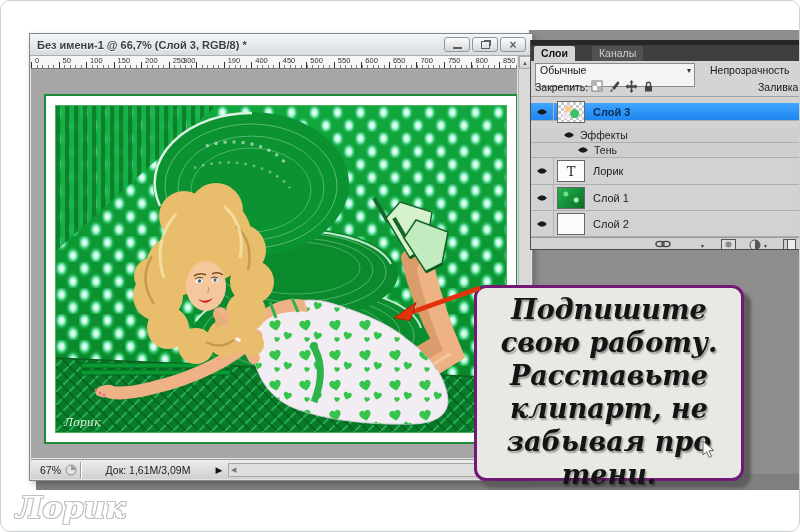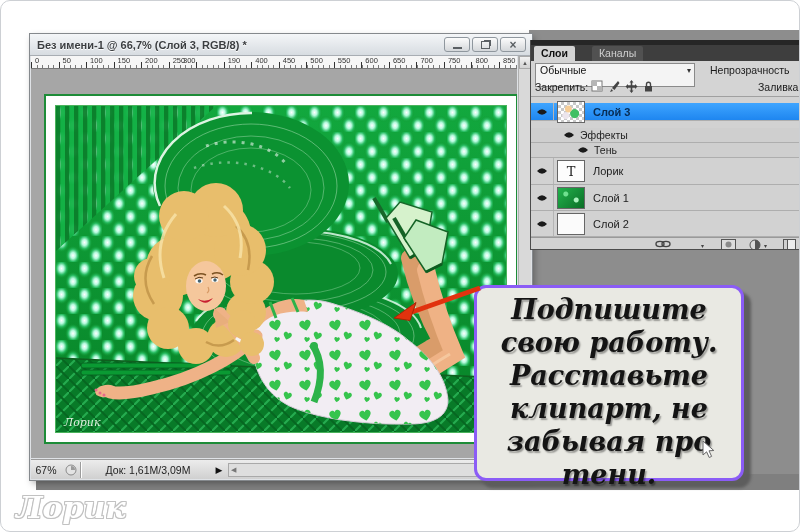--- a/index.html
+++ b/index.html
@@ -41,21 +41,21 @@
   #canvas-area{position:absolute;left:1px;top:35px;width:486px;height:389px;background:#a6a6a6;overflow:hidden;}
 
   #artwork-frame{position:absolute;left:13px;top:25px;width:474px;height:350px;box-sizing:border-box;
     border:2px solid #1d8c38;background:#ffffff;padding:9px;}
   #artwork-inner{width:450px;height:326px;border:1px solid #4ab35c;box-sizing:content-box;overflow:hidden;}
 
   #status-bar{position:absolute;left:1px;bottom:1px;width:500px;height:20px;
     background:linear-gradient(#ececec,#d0d0d0);border-top:1px solid #9c9c9c;box-sizing:border-box;
     display:flex;align-items:center;font-size:10.5px;color:#222;}
   .sb-sep{width:1px;height:16px;background:#9c9c9c;box-shadow:1px 0 0 #fff;margin:0 3px;}
-  #sb-zoom{width:30px;text-align:center;}
+  #sb-zoom{width:30px;text-align:right;}
   #sb-doc{width:128px;text-align:center;white-space:nowrap;}
   #sb-menu{width:14px;text-align:center;font-size:9px;color:#111;}
   #hscroll{flex:1;height:14px;margin:0 4px 0 2px;background:#dedede;border:1px solid #a9a9a9;
     box-sizing:border-box;display:flex;align-items:center;}
   #hscroll-left{font-size:7px;color:#777;padding-left:2px;}
 
   
   #layers-panel{position:absolute;left:530px;top:40px;width:270px;height:210px;background:#d2d2d2;z-index:2;
     border-left:1px solid #4c4c4c;border-bottom:1px solid #4c4c4c;box-sizing:border-box;overflow:hidden;}
   #panel-darkbar{position:absolute;left:0;top:0;width:100%;height:5px;background:#262626;}
@@ -103,21 +103,21 @@
       linear-gradient(135deg,#23b24d,#0a6f26);}
   .thumb-white{background:#fbfbfb;}
 
   #panel-footer{position:absolute;left:0;top:197px;width:100%;height:13px;background:#d2d2d2;border-top:1px solid #9a9a9a;box-sizing:border-box;}
   .ficon{position:absolute;top:1px;}
   #fx-label{font-style:italic;font-weight:bold;font-size:10px;color:#333;font-family:"DejaVu Serif",serif;margin-top:10px;}
   .mini-arrow{font-size:6px;color:#444;}
 
   
   #callout{position:absolute;left:474px;top:285px;width:270px;height:196px;box-sizing:border-box;
-    background:#e9e9e3;border:3px solid #8b5cf6;border-radius:12px;z-index:3;
+    background:#e9e9e3;border:3px solid #701a75;border-radius:12px;z-index:3;
     box-shadow:7px 7px 3px rgba(92,92,92,.95);display:flex;align-items:flex-start;justify-content:center;}
   #callout-text{font-family:"DejaVu Serif",serif;font-weight:bold;font-style:italic;font-size:27px;
     line-height:1.22;color:#141414;text-align:center;padding:6px 8px 0 8px;
     text-shadow:1.5px 1.5px 1.5px rgba(0,0,0,.35);}
 
   #arrow-svg{position:absolute;left:388px;top:278px;z-index:3;}
   #cursor-svg{position:absolute;left:702px;top:440px;z-index:4;}
 
   
   #watermark{position:absolute;left:16px;top:490px;font-family:"DejaVu Serif",serif;font-style:italic;font-weight:bold;

